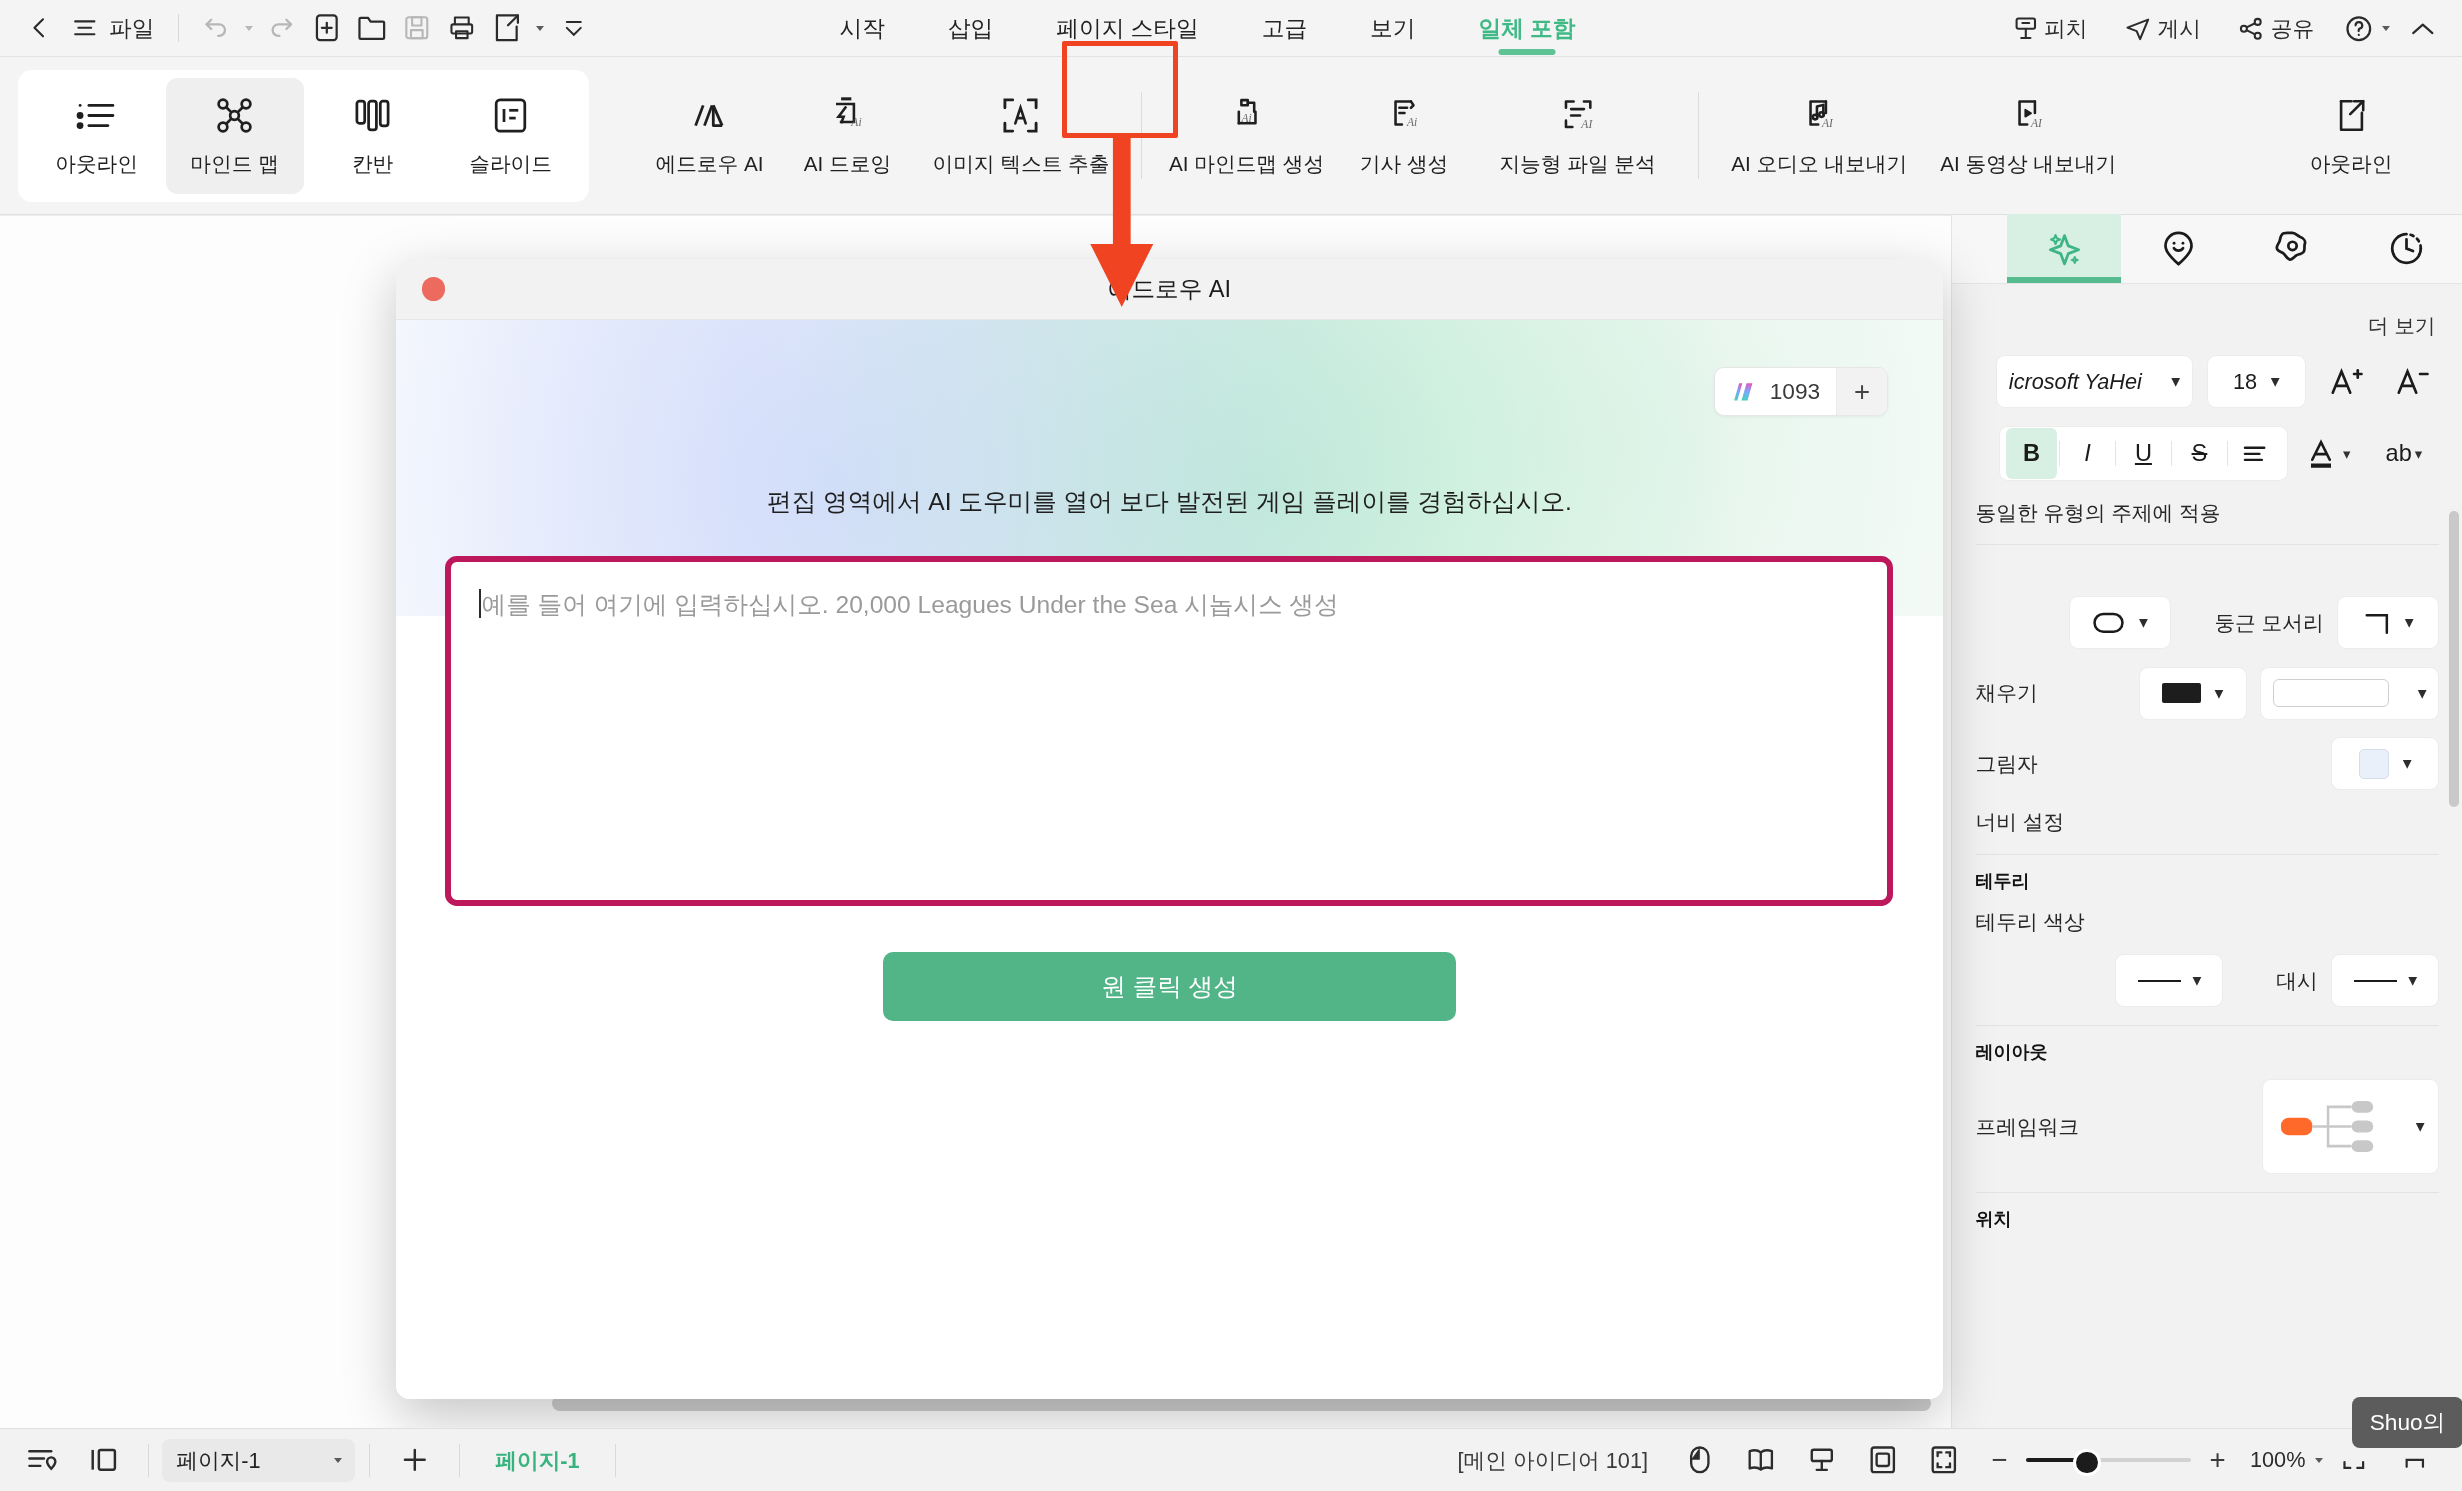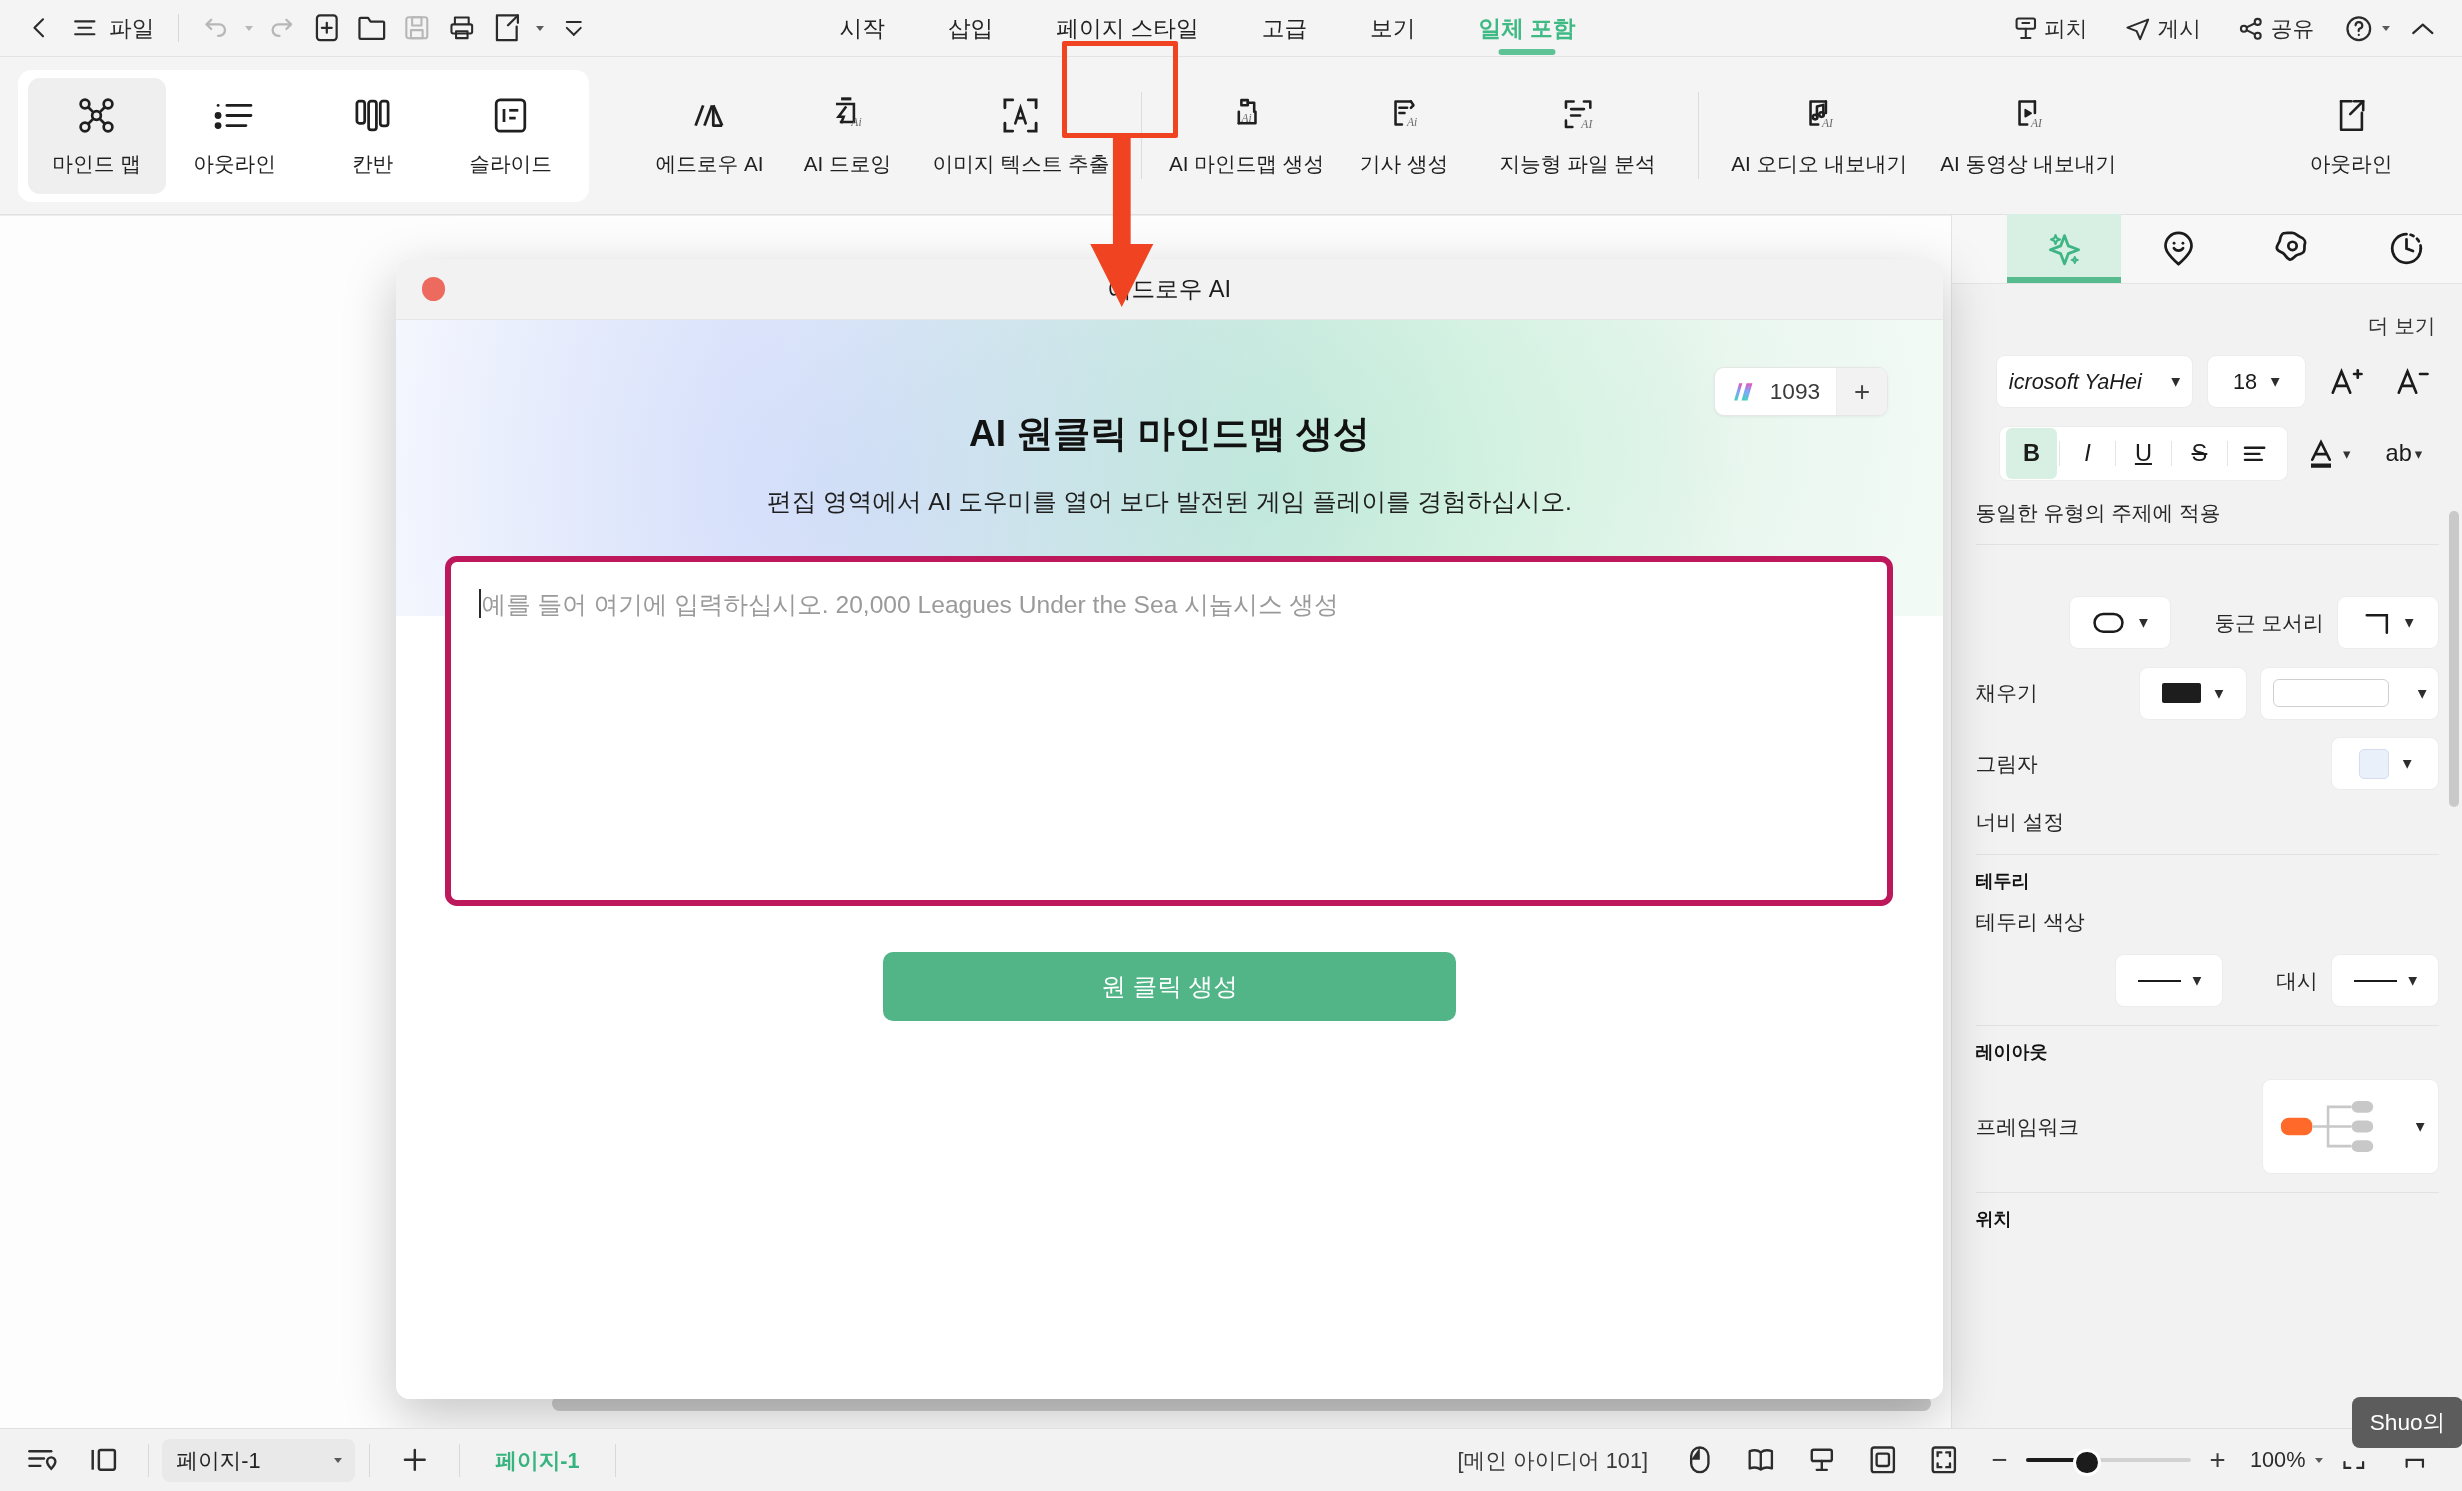--- a/index.html
+++ b/index.html
@@ -374,48 +374,48 @@
           <svg width="25.6" height="19.7" viewBox="0 0 24 16" fill="none" stroke="#2b2b2b" stroke-width="2" stroke-linecap="round" stroke-linejoin="round">
               <polyline points="3 12 12 4 21 12"></polyline>
             </svg>
         </span>
       </div>
     </div>
   </div>
 
   <div class="ribbon">
     <div class="ribbon-card">
+      <div class="rb-item">
+        <span class="rb-icon">
+          <svg width="43" height="37" viewBox="0 0 34 28" fill="none" stroke="#1f1f1f" stroke-width="2.2" stroke-linecap="round">
+              <line x1="4" y1="6" x2="7" y2="6" stroke-dasharray="0.1 5"></line>
+              <circle cx="4" cy="14" r="1.6" fill="#1f1f1f"></circle>
+              <circle cx="4" cy="22" r="1.6" fill="#1f1f1f"></circle>
+              <line x1="11" y1="6" x2="30" y2="6"></line>
+              <line x1="11" y1="14" x2="30" y2="14"></line>
+              <line x1="11" y1="22" x2="26" y2="22"></line>
+            </svg>
+        </span>
+        <span class="rb-label">아웃라인</span>
+      </div>
       <div class="rb-item selected">
         <span class="rb-icon">
           <svg width="41" height="41" viewBox="0 0 32 32" fill="none" stroke="#1f1f1f" stroke-width="2.1">
               <circle cx="7" cy="7" r="3.4"></circle>
               <circle cx="25" cy="7" r="3.4"></circle>
               <circle cx="7" cy="25" r="3.4"></circle>
               <circle cx="25" cy="25" r="3.4"></circle>
               <circle cx="16" cy="16" r="3.4"></circle>
               <line x1="9.6" y1="9.6" x2="13.4" y2="13.4"></line>
               <line x1="22.4" y1="9.6" x2="18.6" y2="13.4"></line>
               <line x1="9.6" y1="22.4" x2="13.4" y2="18.6"></line>
               <line x1="22.4" y1="22.4" x2="18.6" y2="18.6"></line>
             </svg>
         </span>
         <span class="rb-label">마인드 맵</span>
-      </div>
-      <div class="rb-item">
-        <span class="rb-icon">
-          <svg width="43" height="37" viewBox="0 0 34 28" fill="none" stroke="#1f1f1f" stroke-width="2.2" stroke-linecap="round">
-              <line x1="4" y1="6" x2="7" y2="6" stroke-dasharray="0.1 5"></line>
-              <circle cx="4" cy="14" r="1.6" fill="#1f1f1f"></circle>
-              <circle cx="4" cy="22" r="1.6" fill="#1f1f1f"></circle>
-              <line x1="11" y1="6" x2="30" y2="6"></line>
-              <line x1="11" y1="14" x2="30" y2="14"></line>
-              <line x1="11" y1="22" x2="26" y2="22"></line>
-            </svg>
-        </span>
-        <span class="rb-label">아웃라인</span>
       </div>
       <div class="rb-item">
         <span class="rb-icon">
           <svg width="39" height="39" viewBox="0 0 30 30" fill="none" stroke="#1f1f1f" stroke-width="2.1">
               <rect x="3" y="4" width="6" height="17" rx="2"></rect>
               <rect x="12" y="4" width="6" height="22" rx="2"></rect>
               <rect x="21" y="4" width="6" height="19" rx="2"></rect>
             </svg>
         </span>
         <span class="rb-label">칸반</span>
@@ -761,21 +761,20 @@
                 <path d="M5 18 9 4h2.6L7.6 18z" fill="url(#cg)"></path>
                 <path d="M11 18 15 4h2.6l-4 14z" fill="url(#cg)"></path>
                 <path d="M17.4 4h2.4l-4 14h-2.4z" fill="url(#cg)"></path>
               </svg>
           </span>
           <span class="cr-val">1093</span>
         </div>
         <div class="cr-plus">+</div>
       </div>
 
-      <div class="modal-h1">AI 원클릭 마인드맵 생성</div>
       <div class="modal-sub">편집 영역에서 AI 도우미를 열어 보다 발전된 게임 플레이를 경험하십시오.</div>
 
       <div class="prompt-box">
         <div class="prompt-text"><span class="caret-bar"></span><span>예를 들어 여기에 입력하십시오. 20,000 Leagues Under the Sea 시놉시스 생성</span></div>
       </div>
 
       <div class="gen-btn">원 클릭 생성</div>
     </div>
   </div>
 

